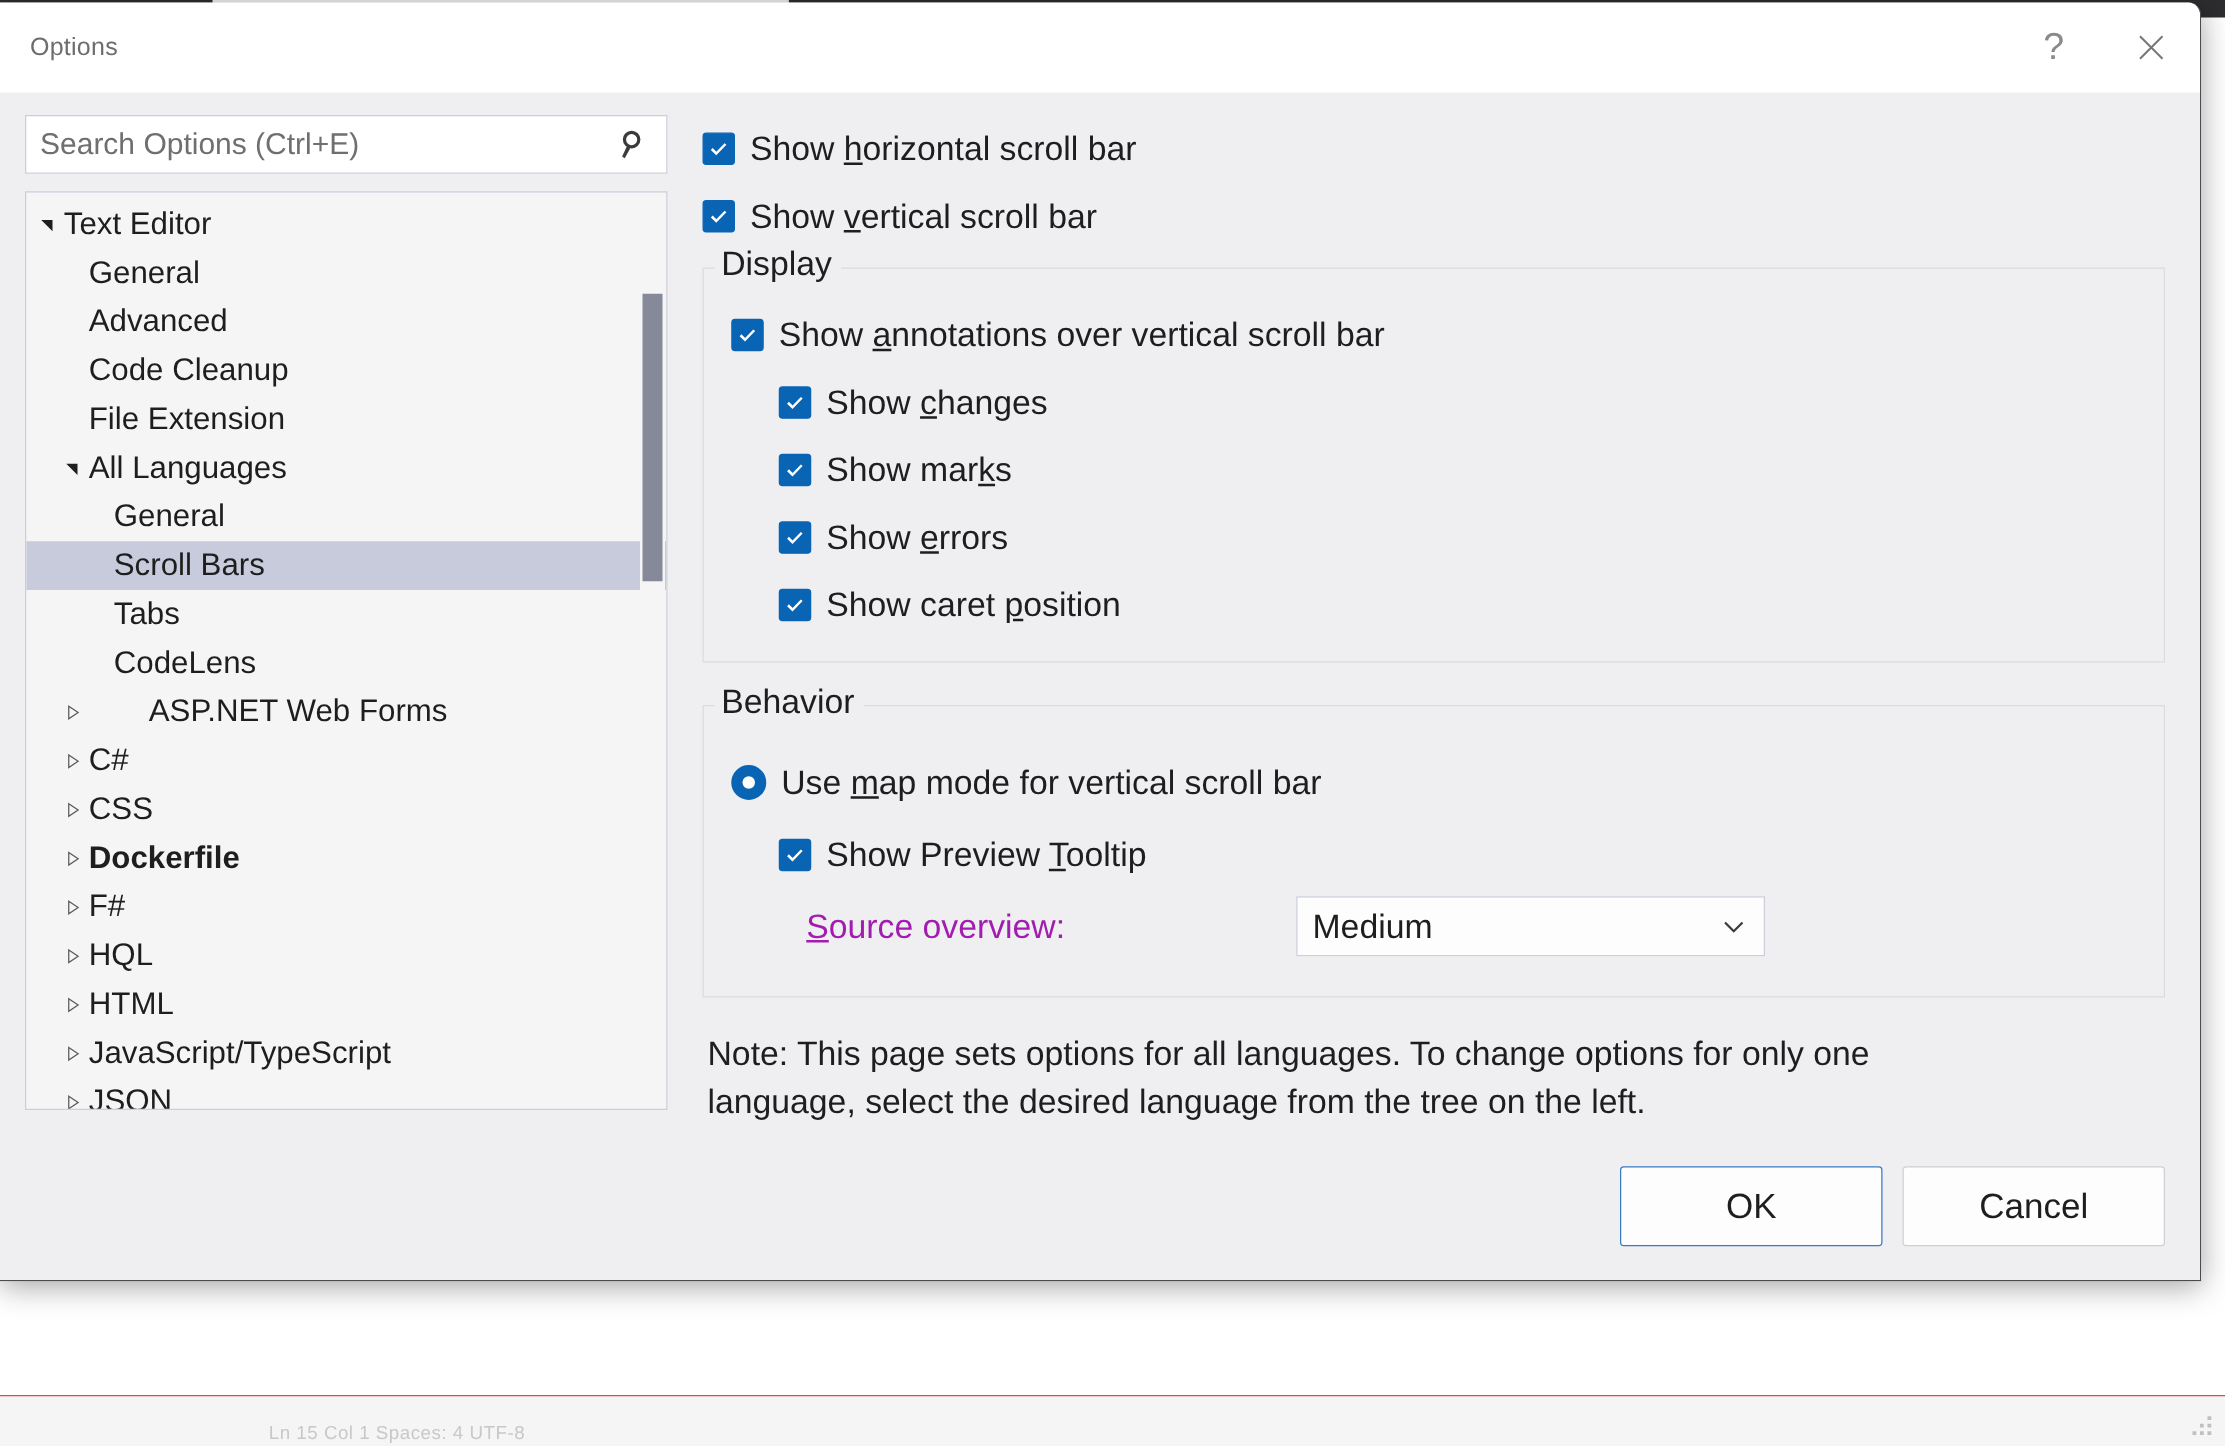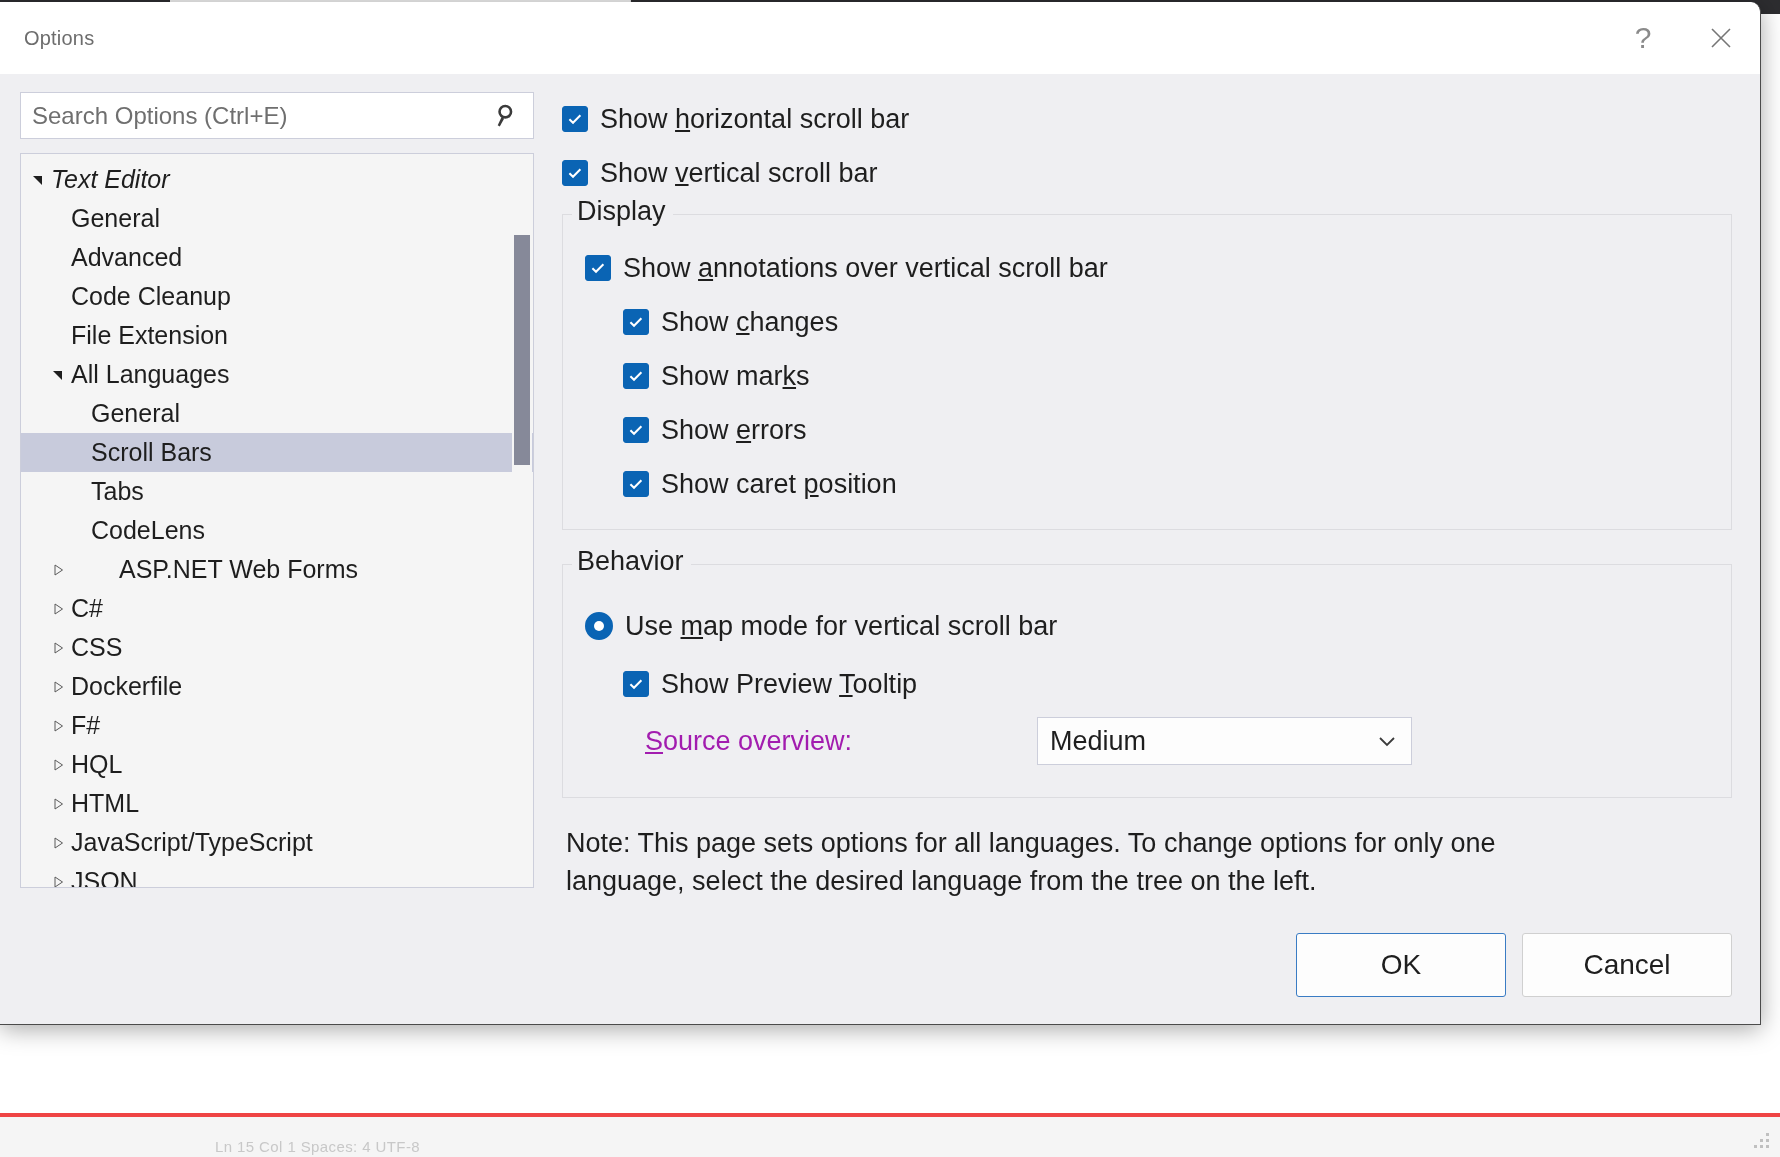--- a/index.html
+++ b/index.html
@@ -29,21 +29,21 @@
   .backdrop-toolstrip {
     position: absolute;
     left: 170px; top: 0; width: 460px; height: 13px;
     background: #f0f0f0;
     border-right: 1px solid #dcdcdc;
   }
   .backdrop-bottom {
     position: absolute;
     left: 0; right: 0; bottom: 0; height: 40px;
     background: #f5f5f5;
-    border-top: 4px solid #ef4444;
+    border-top: 1px solid #ef4444;
     text-decoration: underline;
   }
   .backdrop-bottom-text {
     position: absolute;
     left: 215px; bottom: 2px;
     font-size: 15px;
     color: #c8c8c8;
     letter-spacing: 0.4px;
   }
   .backdrop-grip {
@@ -401,21 +401,21 @@
       <div class="search-wrap">
         <input class="search-input" type="text" placeholder="Search Options (Ctrl+E)" style="">
         <svg class="search-icon" viewBox="0 0 24 24">
           <circle cx="9.5" cy="8" r="5.3" fill="none" stroke="currentColor" stroke-width="2.4"></circle>
           <path d="M6.2 12.6 L2.5 20.5 L4.4 21.8 L8.4 14.6" fill="currentColor"></path>
         </svg>
       </div>
 
       <div class="tree-box">
         <div class="tree-list">
-            <div class="tree-item" style="padding-left: 6px; font-style: italic;">
+            <div class="tree-item" style="padding-left: 6px;">
               <span class="twisty">
                 <svg width="14" height="14" viewBox="0 0 14 14">
                   <path d="M2 3 L11 3 L11 12 Z" fill="#1e1e1e"></path>
                 </svg>
               </span>
               <span class="tree-label">Text Editor</span>
             </div>
             <div class="tree-item" style="padding-left: 26px;">
               <span class="twisty"></span>
               <span class="tree-label">General</span>
@@ -473,21 +473,21 @@
               <span class="tree-label">C#</span>
             </div>
             <div class="tree-item" style="padding-left: 26px;">
               <span class="twisty">
                 <svg width="14" height="14" viewBox="0 0 14 14">
                   <path d="M4 2 L11.5 7 L4 12 Z" fill="none" stroke="#5a5a5a" stroke-width="1"></path>
                 </svg>
               </span>
               <span class="tree-label">CSS</span>
             </div>
-            <div class="tree-item" style="padding-left: 26px;">
+            <div class="tree-item" style="padding-left: 26px; font-weight: bold;">
               <span class="twisty">
                 <svg width="14" height="14" viewBox="0 0 14 14">
                   <path d="M4 2 L11.5 7 L4 12 Z" fill="none" stroke="#5a5a5a" stroke-width="1"></path>
                 </svg>
               </span>
               <span class="tree-label">Dockerfile</span>
             </div>
             <div class="tree-item" style="padding-left: 26px;">
               <span class="twisty">
                 <svg width="14" height="14" viewBox="0 0 14 14">

